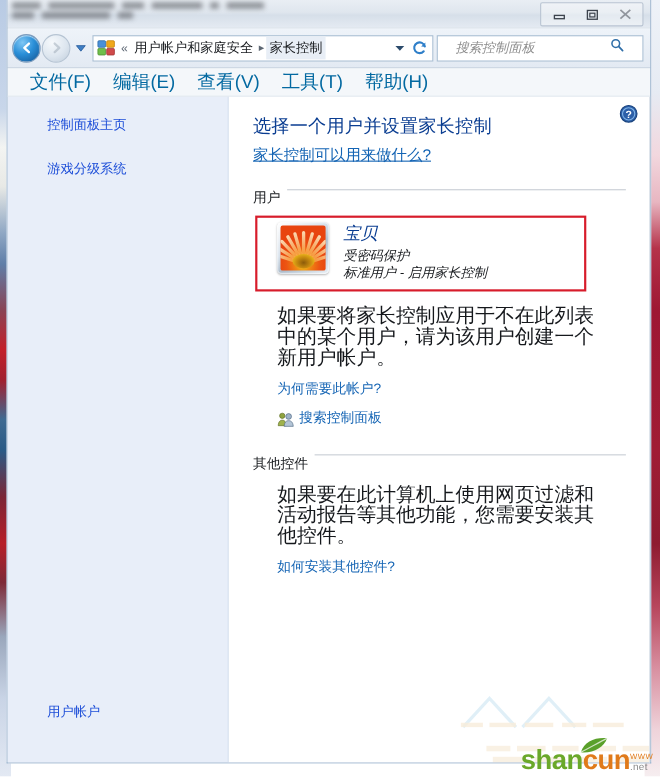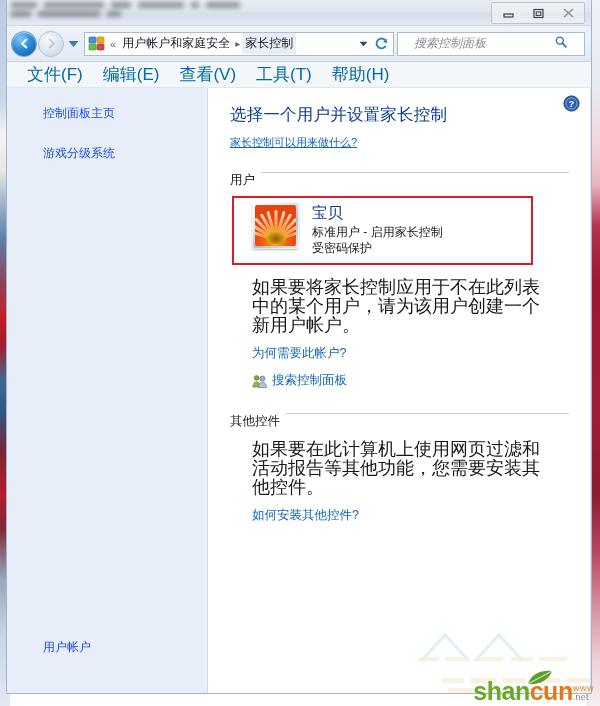--- a/index.html
+++ b/index.html
@@ -161,35 +161,36 @@
   }
   .help-icon {
     position: absolute; right: 11px; top: 7px;
     width: 17px; height: 17px;
   }
   .page-title {
     font-size: 16.5px; color: #0a3d91; font-weight: normal;
     margin: 4px 0 6px 0; letter-spacing: .2px;
   }
   .page-sublink {
-    font-size: 11px; color: #1464b4; text-decoration: underline;
+    font-size: 14px; color: #1464b4; text-decoration: underline;
     margin-bottom: 20px; display: inline-block;
     filter: blur(.35px);
   }
 
   .section { margin-top: 2px; }
   .section-head {
     display: flex; gap: 0; margin-bottom: 6px;
   }
   .section-head .lbl { font-size: 12.5px; color: #15181c; white-space: nowrap; padding-right: 6px; }
   .section-head .rule { flex: 1 1 auto; height: 1px; background: #c8cdd4; }
 
   .user-row {
     display: flex; align-items: flex-start; gap: 13px;
     padding: 7px 0 8px 22px;
+    font-style: italic;
   }
   .avatar {
     width: 47px; height: 47px; flex: 0 0 47px;
     border-radius: 4px;
     padding: 3px;
     background: linear-gradient(145deg, #ffffff 0%, #d8e2ec 40%, #aebdcc 60%, #e9f0f6 100%);
     box-shadow: 0 1px 2px rgba(0,0,0,.28), inset 0 0 0 1px rgba(255,255,255,.6);
     position: relative;
   }
   .avatar-inner {
@@ -421,22 +422,22 @@
                   <i style="transform:translateX(-50%) rotate(30deg)"></i>
                   <i style="transform:translateX(-50%) rotate(44deg)"></i>
                   <i style="transform:translateX(-50%) rotate(58deg)"></i>
                   <i style="transform:translateX(-50%) rotate(72deg)"></i>
                 </div>
                 <div class="core"></div>
               </div>
             </div>
             <div class="user-meta">
               <div class="user-name">宝贝</div>
+              <div class="user-sub">受密码保护</div>
               <div class="user-sub">标准用户 - 启用家长控制</div>
-              <div class="user-sub">受密码保护</div>
             </div>
           </div>
           <div class="red-highlight" style="left:2px; top:1px; right:36px; bottom:-1px;"></div>
         </div>
       </div>
 
       <p class="para">如果要将家长控制应用于不在此列表中的某个用户，请为该用户创建一个新用户帐户。</p>
 
       <div class="link-row">
         <span class="txt">为何需要此帐户?</span>

